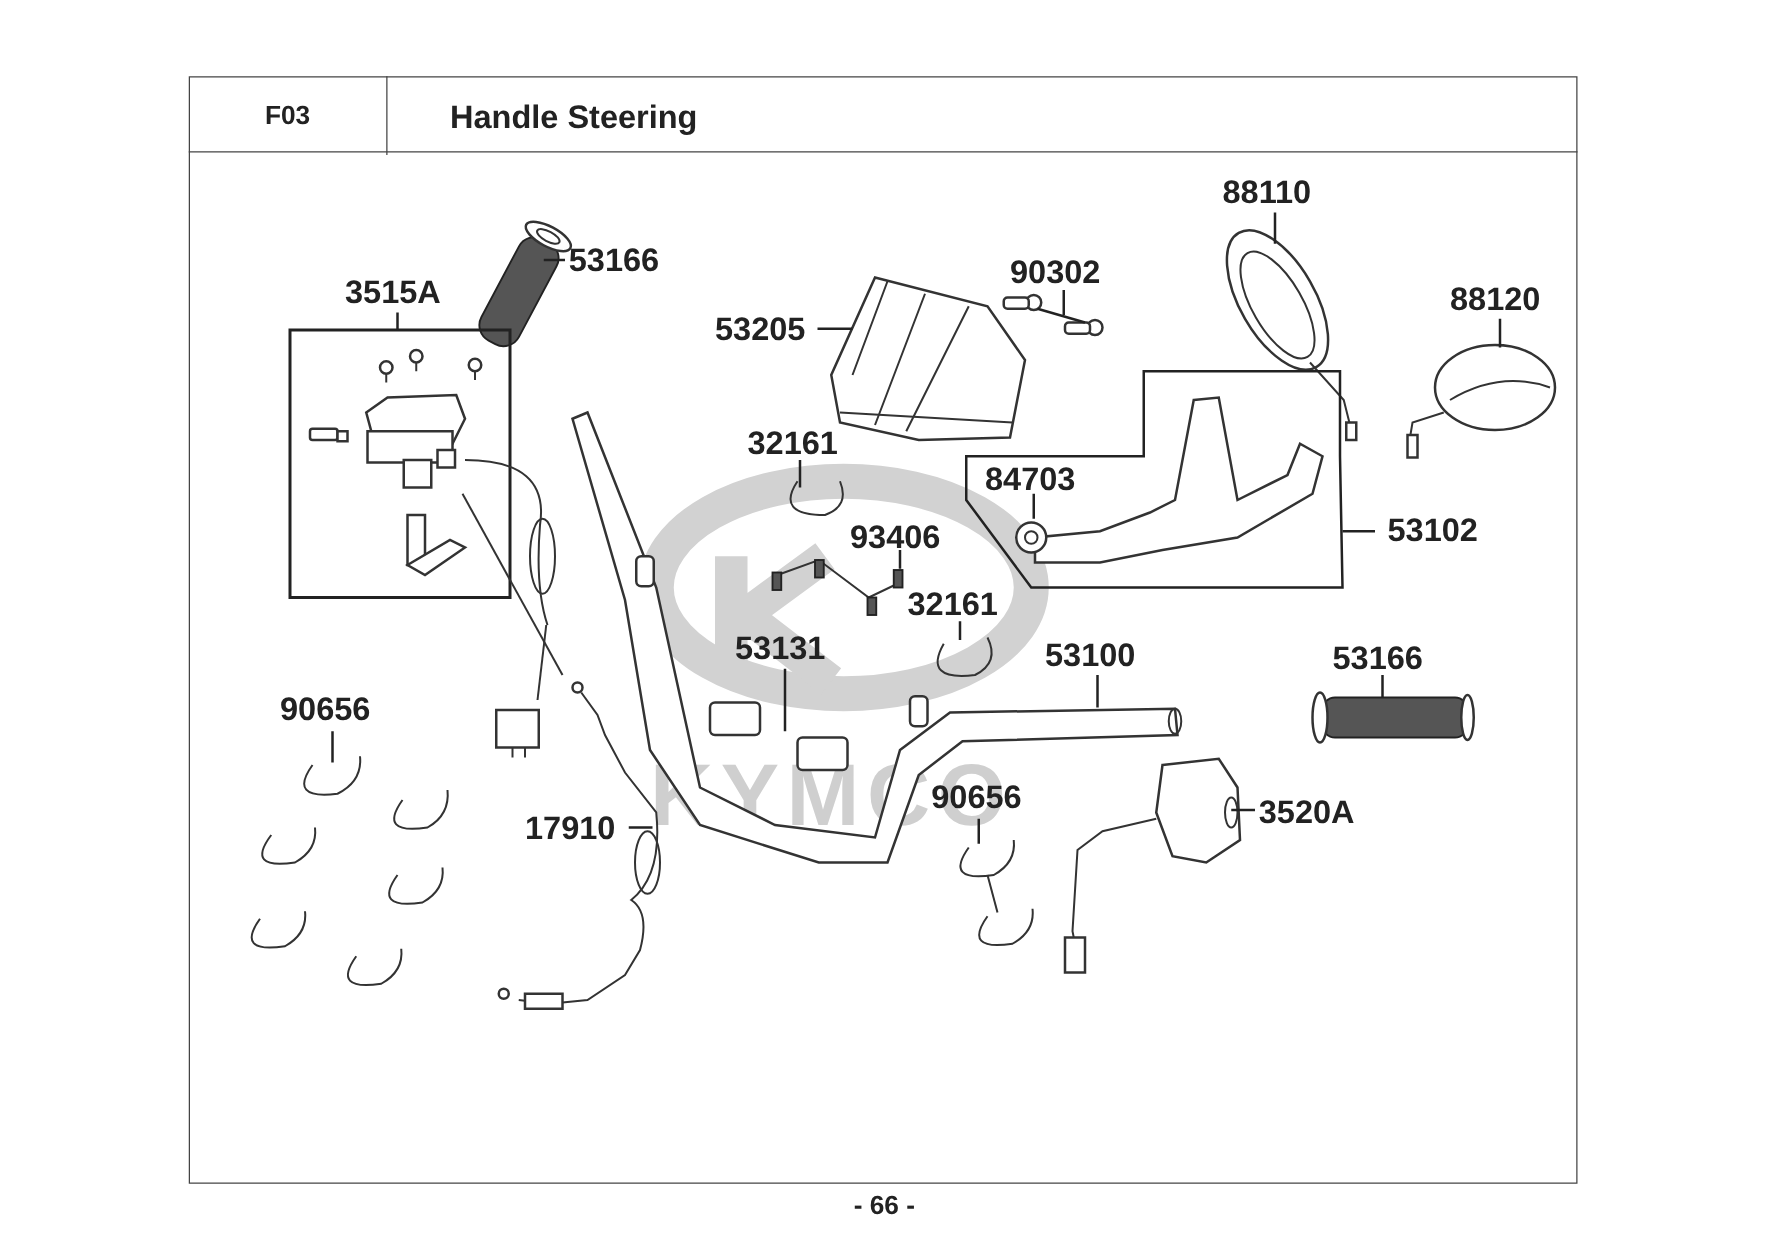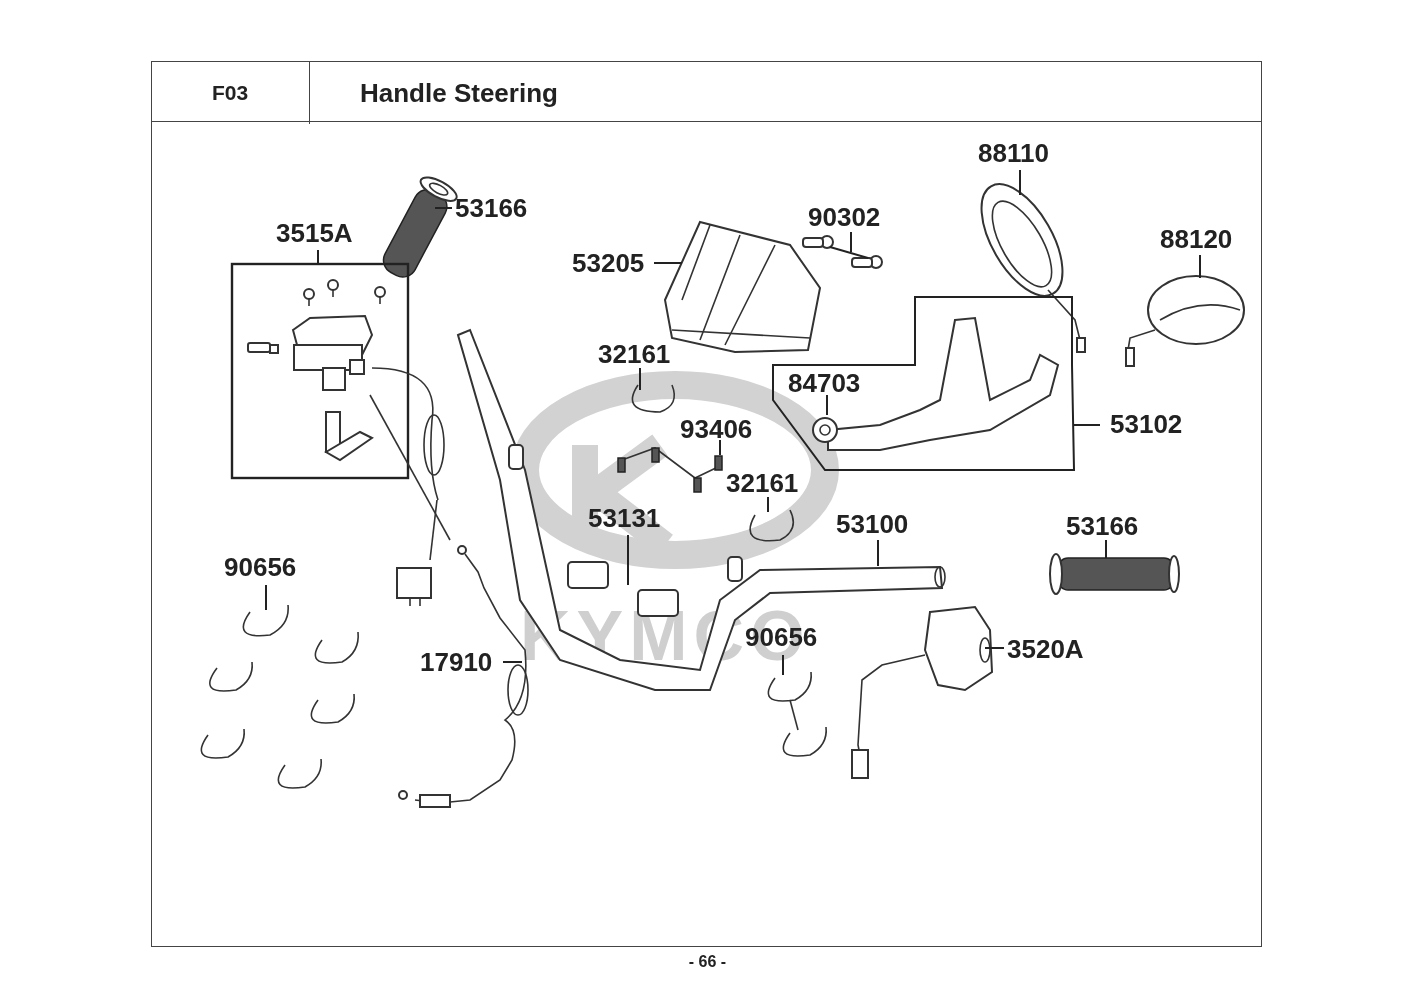--- a/index.html
+++ b/index.html
@@ -1,21 +1,21 @@
 <!DOCTYPE html>
 <html><head>
 <meta charset="utf-8">
 <style>
   html,body{margin:0;padding:0;background:#ffffff;}
   body{width:1415px;height:1000px;position:relative;overflow:hidden;font-family:"Liberation Sans",sans-serif;color:#222;}
   .frame{position:absolute;left:151px;top:61px;width:1111px;height:886px;border:1.5px solid #444;box-sizing:border-box;}
   .hdr-code{position:absolute;left:151px;top:61px;width:159px;height:63px;border-right:1.5px solid #444;box-sizing:border-box;display:flex;align-items:center;justify-content:center;font-weight:bold;font-size:21px;}
   .hdr-line{position:absolute;left:151px;top:121px;width:1111px;height:0;border-top:1.5px solid #444;}
   .hdr-title{position:absolute;left:360px;top:78px;font-weight:bold;font-size:26px;}
-  .page-num{position:absolute;left:0;width:1415px;top:953px;text-align:center;font-weight:bold;font-size:16px;}
+  .page-num{position:absolute;left:0;width:1415px;top:953px;text-align:center;font-weight:bold;font-size:21px;}
   svg.diagram{position:absolute;left:0;top:0;}
   .lbl{font-family:"Liberation Sans",sans-serif;font-weight:bold;font-size:26px;fill:#222;}
   .wm{font-family:"Liberation Sans",sans-serif;font-weight:bold;font-size:70px;fill:#cfcfcf;letter-spacing:6px;}
   .part{fill:#fff;stroke:#333;stroke-width:2;}
   .thin{fill:none;stroke:#333;stroke-width:1.6;}
   .lead{stroke:#222;stroke-width:2;fill:none;}
   .dark{fill:#555;stroke:#222;stroke-width:1.5;}
 </style>
 </head>
 <body>

